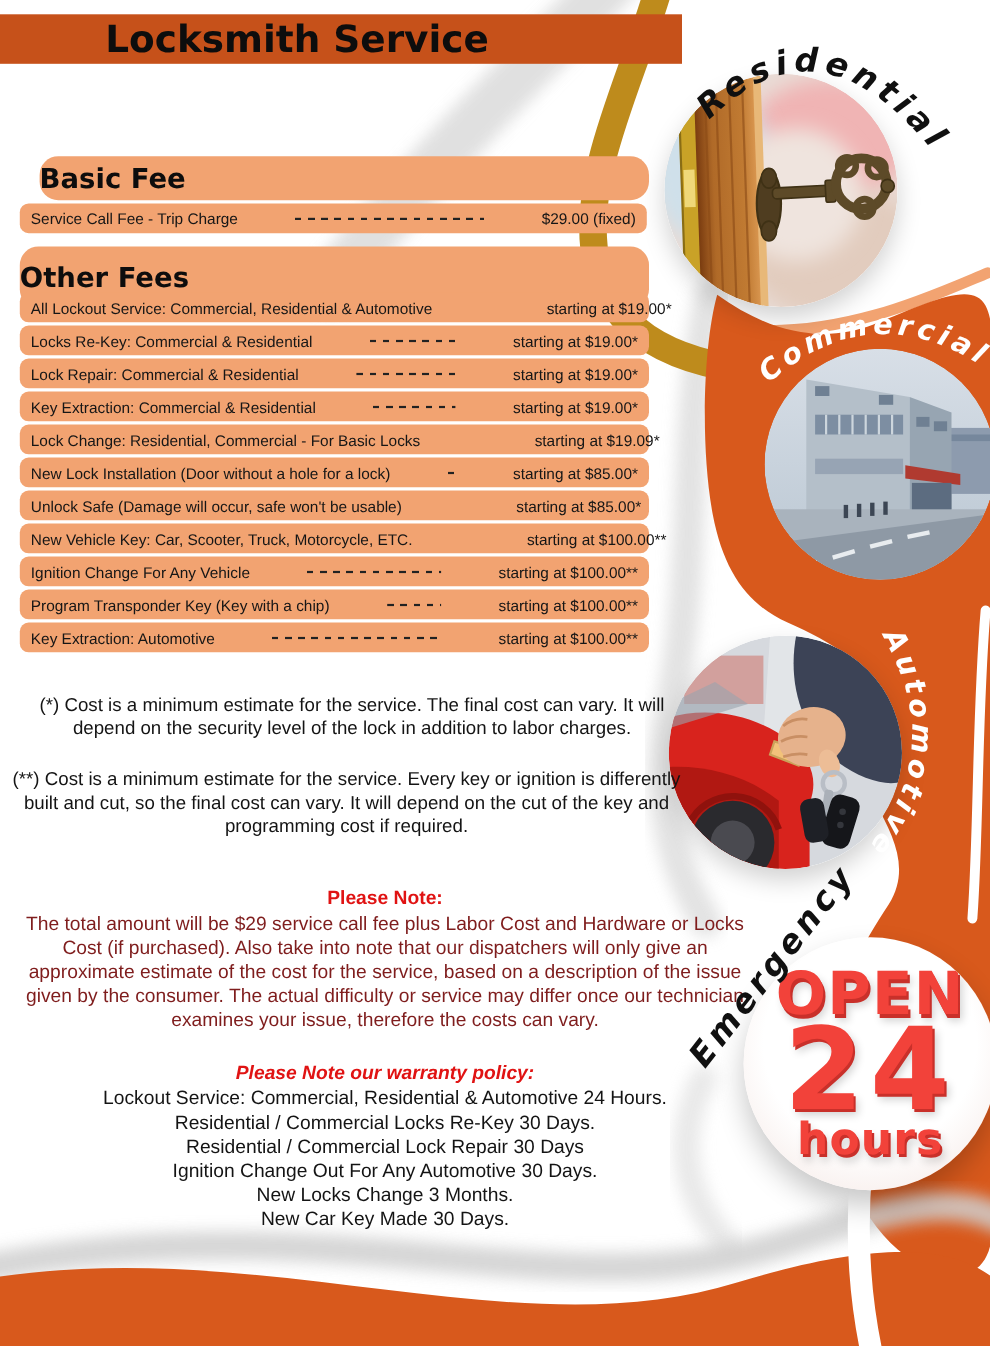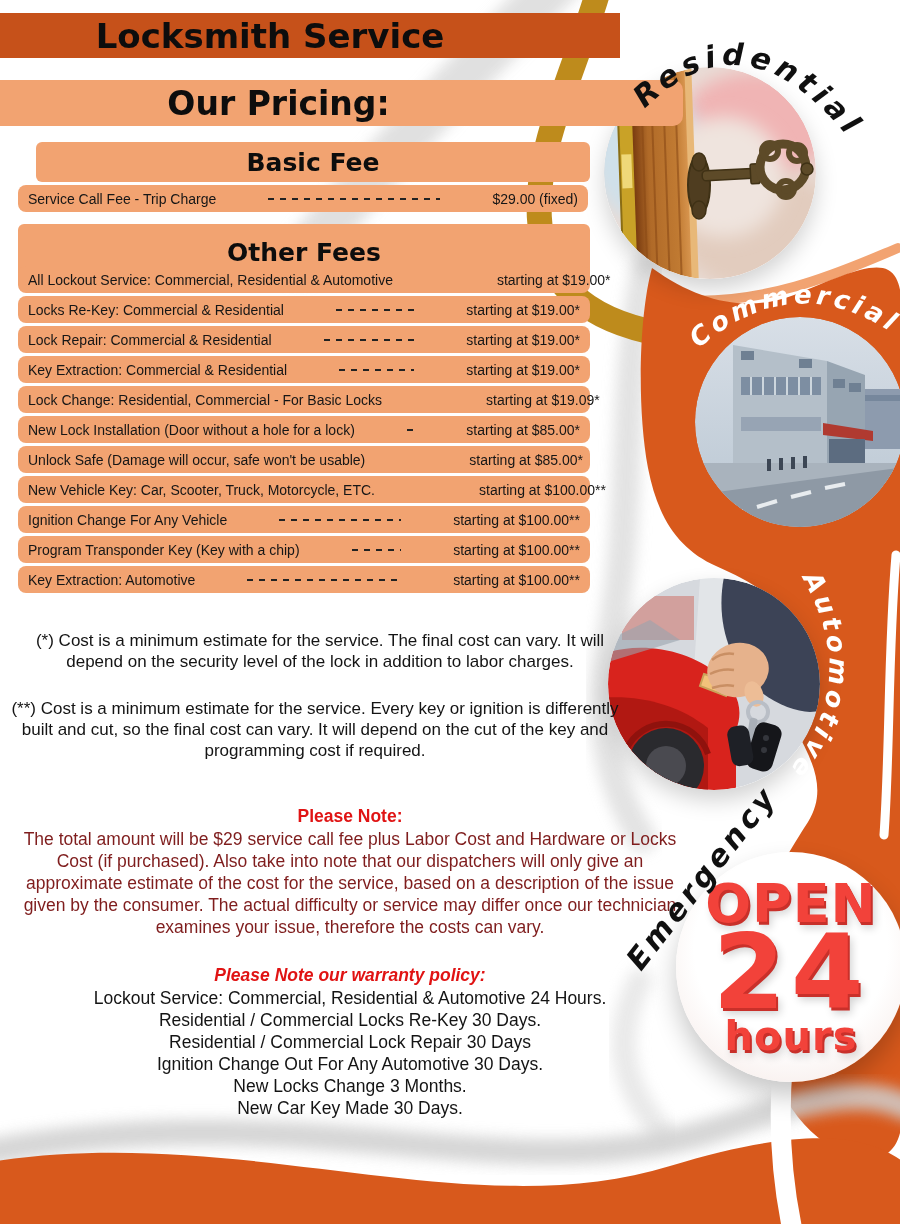--- a/index.html
+++ b/index.html
@@ -29,22 +29,22 @@
   .script{font-family:"DejaVu Sans","Liberation Sans",sans-serif;font-style:italic;font-weight:700;}
   
   .content{position:absolute;left:0;top:0;width:900px;height:1224px;z-index:5;}
   .bar-dark{position:absolute;left:0;top:13px;width:620px;height:45px;background:#c6511a;
             display:flex;align-items:center;justify-content:center;padding-right:80px;box-sizing:border-box;}
   .bar-dark span{font-family:"DejaVu Sans","Liberation Sans",sans-serif;font-weight:800;font-size:34px;color:#0d0d0d;}
   .bar-pricing{position:absolute;left:0;top:80px;width:683px;height:46px;background:#f2a371;
                border-radius:0 10px 10px 0;display:flex;align-items:center;justify-content:center;
                padding-right:126px;box-sizing:border-box;}
   .bar-pricing span{font-family:"DejaVu Sans","Liberation Sans",sans-serif;font-weight:800;font-size:33px;color:#0d0d0d;}
-  .section-head{position:absolute;background:#f2a371;border-radius:6px;display:flex;
-                align-items:center;justify-content:center;}
+  .section-head{position:absolute;background:#f2a371;border-radius:17px;display:flex;
+                align-items:center;justify-content:flex-start;}
   .section-head span{font-family:"DejaVu Sans","Liberation Sans",sans-serif;font-weight:800;font-size:25px;color:#0d0d0d;}
   #basic-head{left:36px;top:142px;width:554px;height:40px;}
   #other-head{left:18px;top:224px;width:572px;height:56px;}
   .fee-row{position:absolute;left:18px;width:572px;height:27px;background:#f2a371;border-radius:8px;
            display:flex;align-items:center;padding:0 10px;box-sizing:border-box;font-size:14px;color:#161616;gap:44px;}
   .fee-row .lbl{white-space:nowrap;}
   .fee-row .leader{flex:1 1 auto;height:2px;margin:0 8px;
            background:repeating-linear-gradient(90deg,#222 0 6px,transparent 6px 12px);}
   .fee-row .price{white-space:nowrap;}
   .note{position:absolute;text-align:center;font-size:17px;line-height:21px;color:#141414;}
@@ -257,23 +257,20 @@
     </text>
     <text class="script" font-size="30" letter-spacing="4" fill="#101010" transform="translate(641,972) rotate(-52)">Emergency</text>
   </svg>
 
   <div class="content">
 
     <div class="bar-dark">
       <span>Locksmith Service</span>
     </div>
 
-    <div class="bar-pricing">
-      <span>Our Pricing:</span>
-    </div>
 
     <div class="section-head" id="basic-head">
       <span>Basic Fee</span>
     </div>
 
     <div class="fee-row" style="top:185px;left:18px;width:570px;">
       <span class="lbl">Service Call Fee - Trip Charge</span>
       <span class="leader"></span>
       <span class="price">$29.00 (fixed)</span>
     </div>

